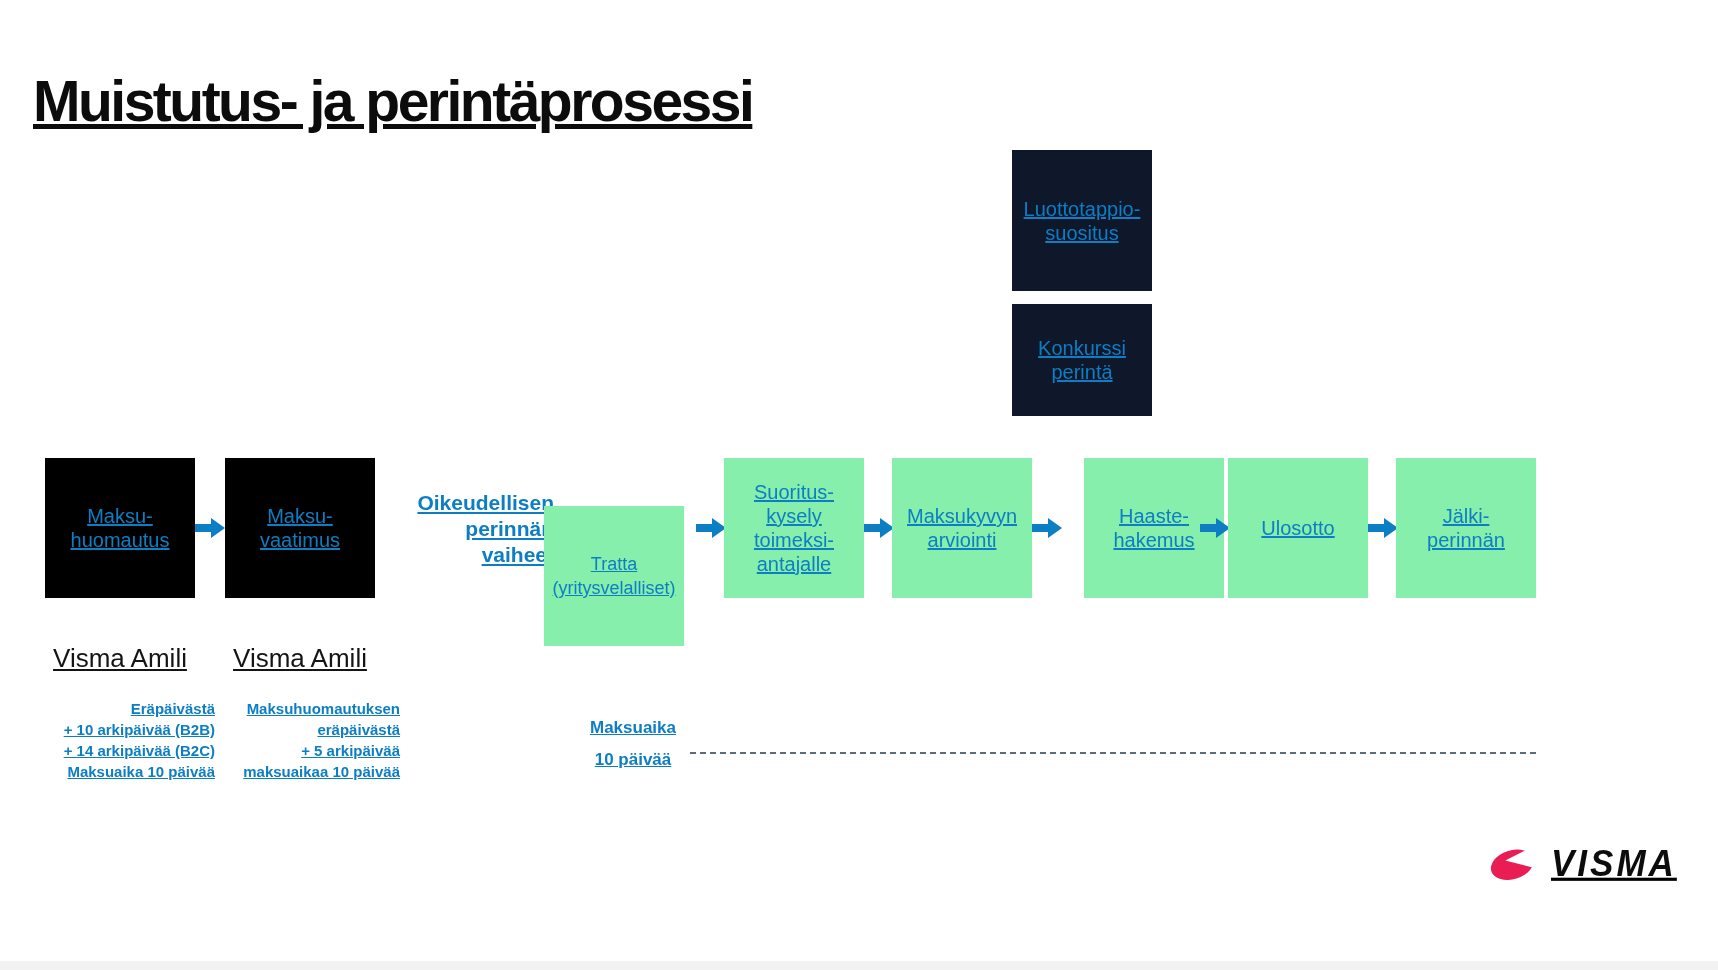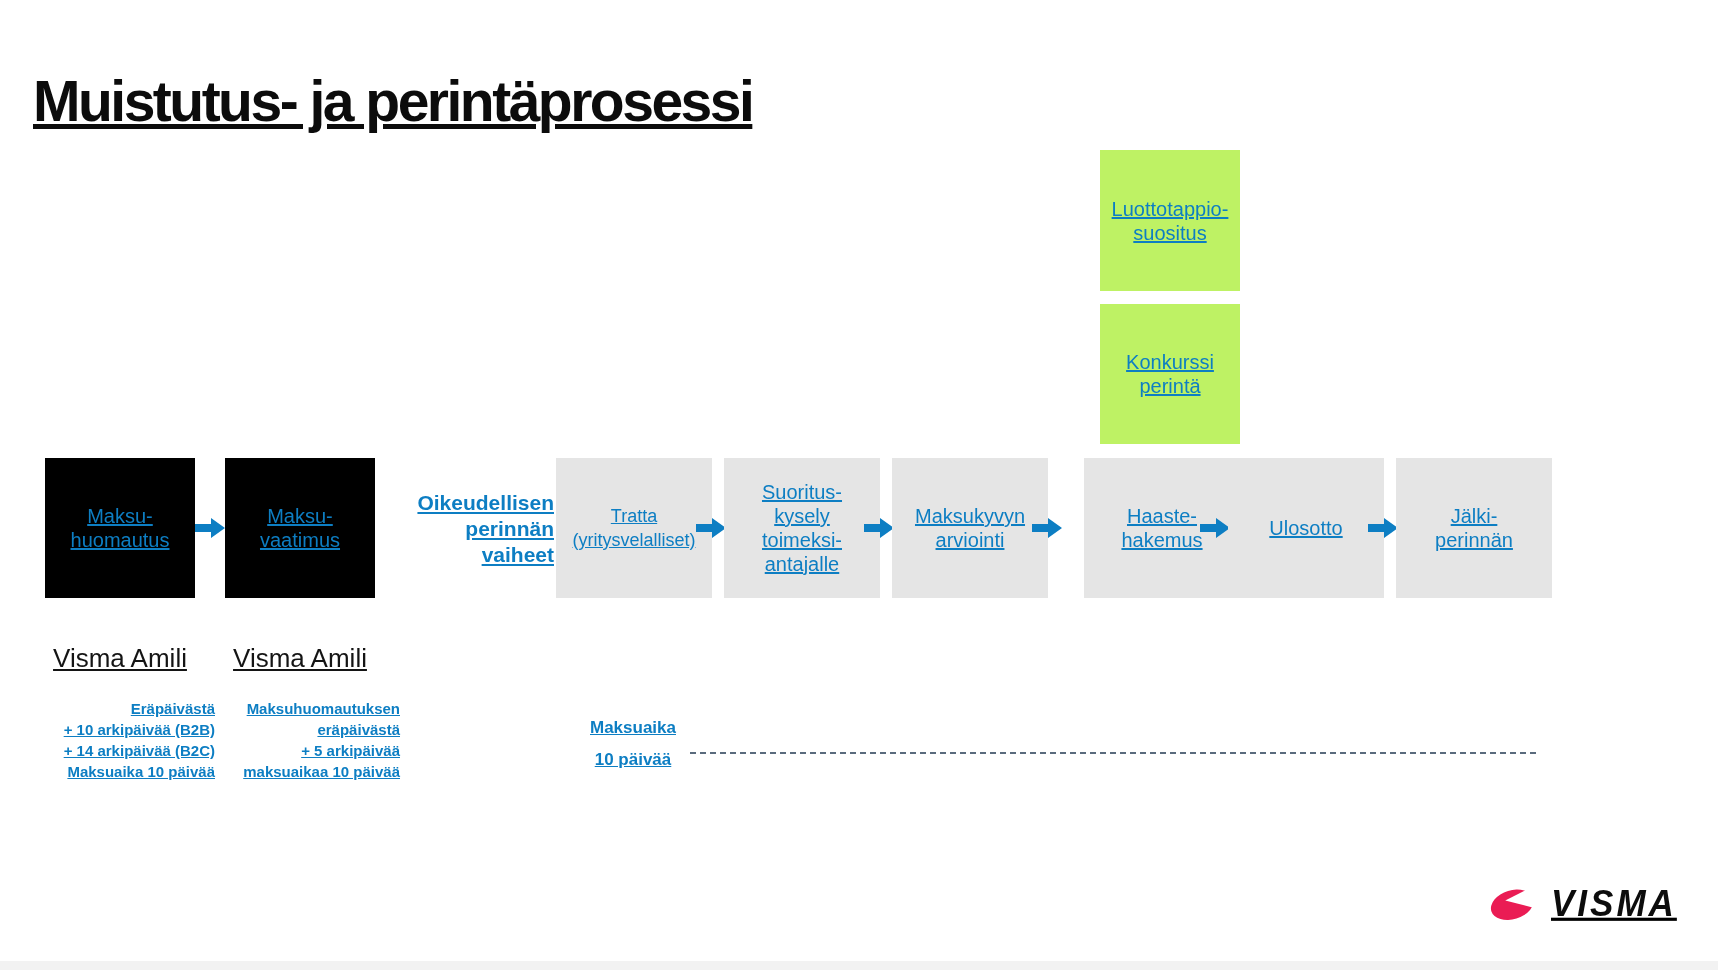--- a/index.html
+++ b/index.html
@@ -11,22 +11,22 @@
   .page-title{
     left:33px;top:30px;width:1200px;
     font-size:57px;font-weight:900;letter-spacing:-2.5px;color:#0c0c0c;
   }
   .box{
     height:140px;display:flex;align-items:center;justify-content:center;
     text-align:center;white-space:pre-line;
     color:#0d7ec3;font-size:20px;line-height:24px;
   }
   .box.gray{background:#000000;width:150px;top:458px;}
-  .box.blue{background:#e5e5e5;width:156px;top:458px;}
-  .box.stack{background:#bef264;width:140px;left:1100px;}
+  .box.blue{background:#86efac;width:140px;top:458px;}
+  .box.stack{background:#0f172a;width:140px;left:1012px;}
   .box.tight{font-size:18px;}
   .legal-heading{
     left:378px;top:490px;width:176px;text-align:right;white-space:pre-line;
     color:#0d7ec3;font-weight:700;font-size:21px;line-height:26px;
   }
   .arrow{top:517px;width:30px;height:22px;color:#0d7ec3;}
   .arrow svg{display:block;width:30px;height:22px;}
   .amili-label{
     top:643px;width:180px;text-align:center;
     color:#141414;font-size:26px;line-height:30px;
@@ -36,21 +36,21 @@
     color:#0d7ec3;font-weight:700;font-size:15px;line-height:21px;
   }
   .payment-term{
     left:573px;top:712px;width:120px;text-align:center;white-space:pre-line;
     color:#0d7ec3;font-weight:600;font-size:17px;line-height:32px;
   }
   .dashed-line{
     left:690px;top:752px;width:847px;height:2px;
     background:repeating-linear-gradient(to right,#5a6b7d 0 6px,transparent 6px 10px);
   }
-  .logo{left:1487px;top:882px;display:flex;align-items:center;gap:10px;}
+  .logo{left:1487px;top:842px;display:flex;align-items:center;gap:10px;}
   .logo-mark svg{display:block;width:54px;height:42px;}
   .logo-text{
     color:#0c0c0c;font-size:35px;font-weight:900;font-style:italic;
     letter-spacing:3px;transform:scaleY(1.05);
   }
   .footer-strip{left:0;top:961px;width:1718px;height:9px;background:#f2f2f2;}
 </style>
 </head>
 <body>
 
@@ -63,21 +63,21 @@
       <polygon fill="currentColor" points="0,7 16,7 16,1 30,11 16,21 16,15 0,15"></polygon>
     </svg>
 </div>
 <div class="abs box gray" style="left:225px;">Maksu-
 vaatimus</div>
 
 <div class="abs legal-heading">Oikeudellisen
 perinnän
 vaiheet</div>
 
-<div class="abs box blue tight" style="left:556px;">Tratta
+<div class="abs box blue tight" style="left:544px;margin-top:48px;">Tratta
 (yritysvelalliset)</div>
 <div class="abs arrow" style="left:696px;">
   <svg viewBox="0 0 30 22">
       <polygon fill="currentColor" points="0,7 16,7 16,1 30,11 16,21 16,15 0,15"></polygon>
     </svg>
 </div>
 <div class="abs box blue" style="left:724px;">Suoritus-
 kysely
 toimeksi-
 antajalle</div>
@@ -104,21 +104,21 @@
 <div class="abs arrow" style="left:1368px;">
   <svg viewBox="0 0 30 22">
       <polygon fill="currentColor" points="0,7 16,7 16,1 30,11 16,21 16,15 0,15"></polygon>
     </svg>
 </div>
 <div class="abs box blue" style="left:1396px;">Jälki-
 perinnän</div>
 
 <div class="abs box stack" style="top:150px;height:141px;">Luottotappio-
 suositus</div>
-<div class="abs box stack" style="top:304px;height:140px;">Konkurssi
+<div class="abs box stack" style="top:304px;height:112px;">Konkurssi
 perintä</div>
 
 <div class="abs amili-label" style="left:30px;">Visma Amili</div>
 <div class="abs amili-details" style="left:15px;">Eräpäivästä
 + 10 arkipäivää (B2B)
 + 14 arkipäivää (B2C)
 Maksuaika 10 päivää</div>
 <div class="abs amili-label" style="left:210px;">Visma Amili</div>
 <div class="abs amili-details" style="left:200px;">Maksuhuomautuksen
 eräpäivästä

